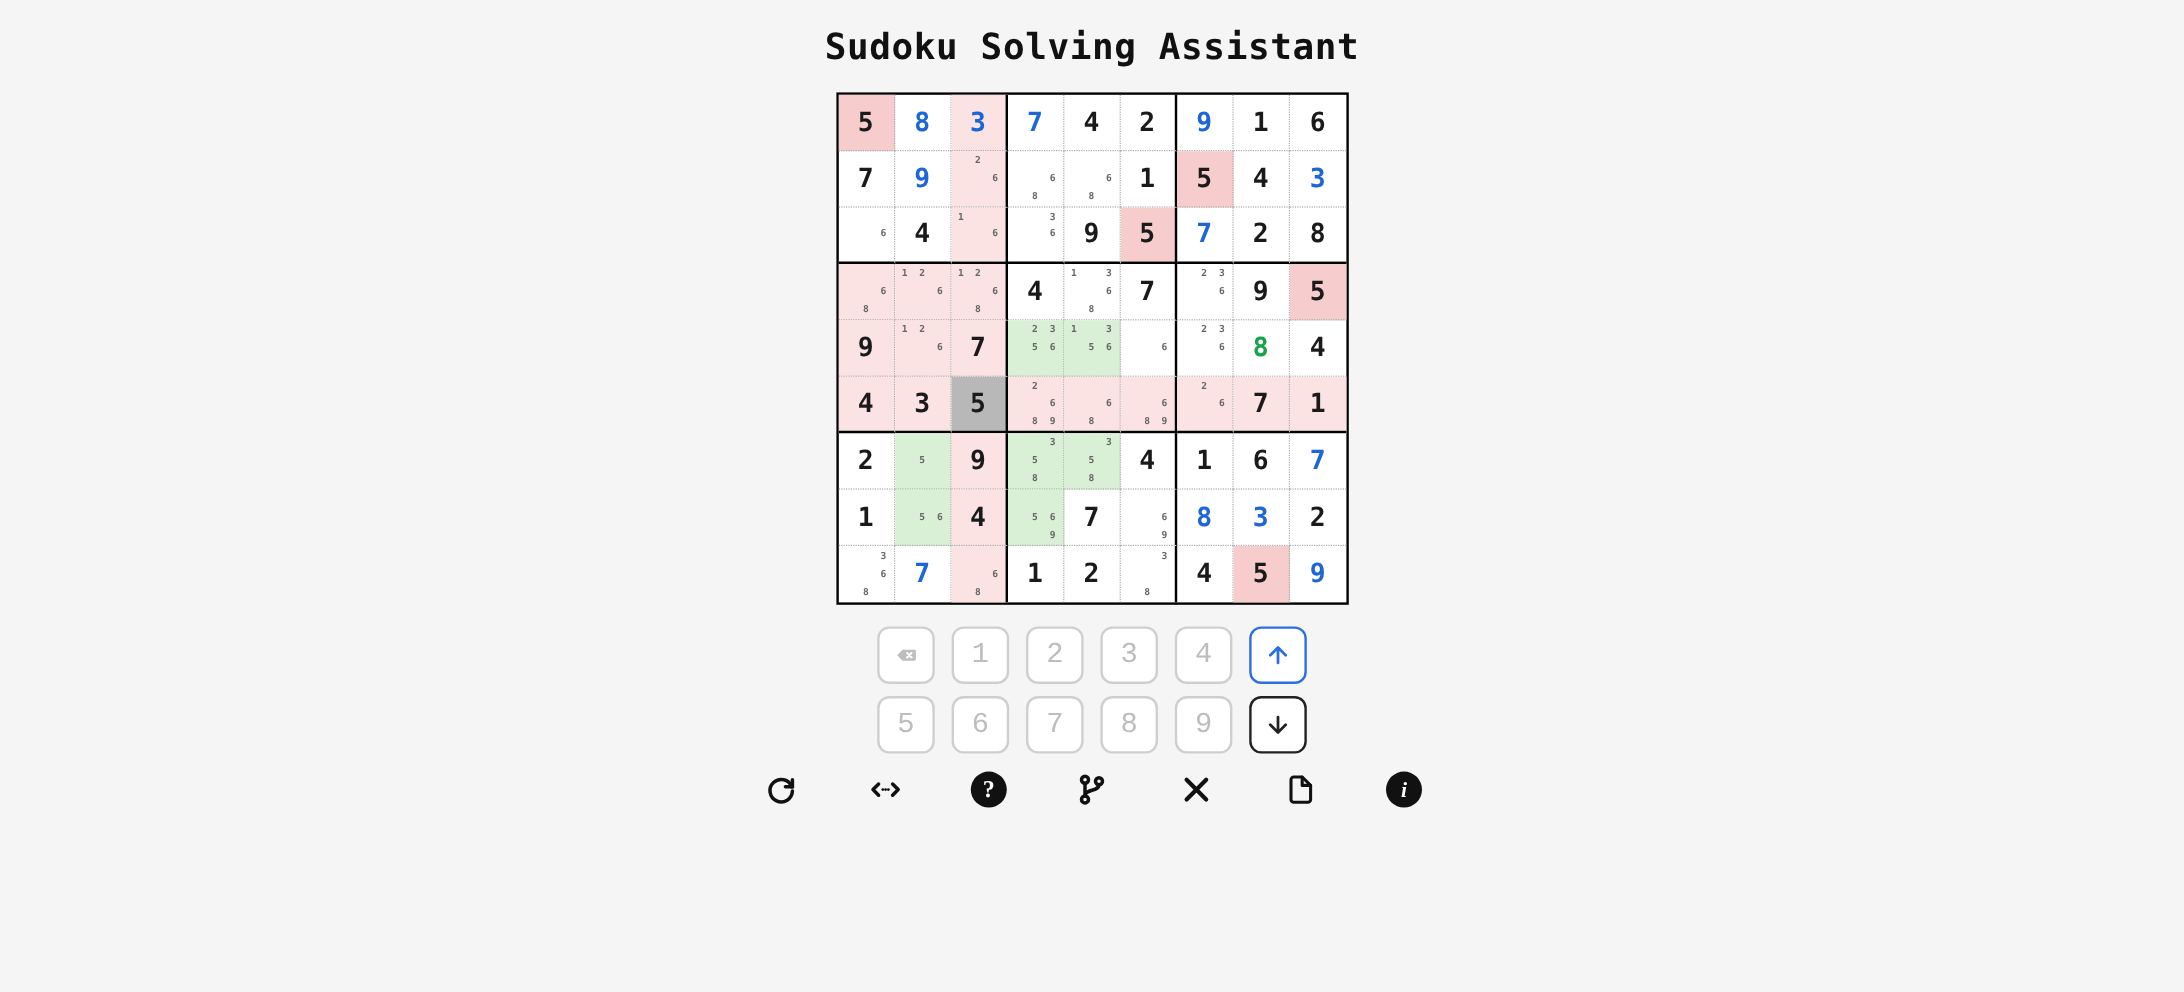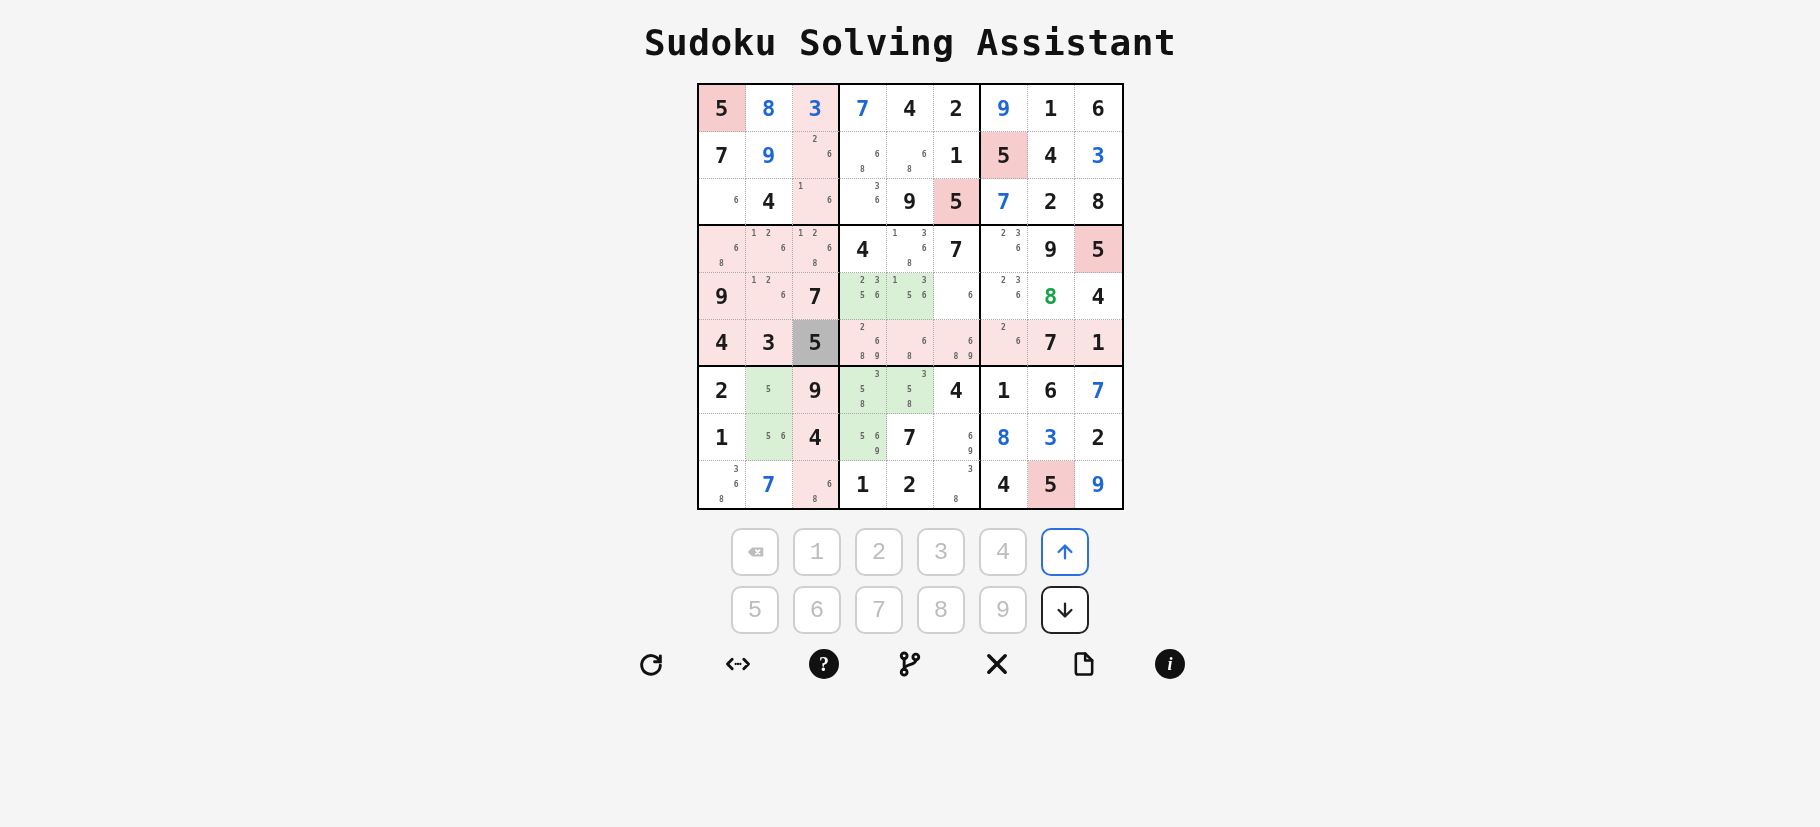--- a/index.html
+++ b/index.html
@@ -11,21 +11,21 @@
   }
   .wrap {
     width: 100%;
     display: flex;
     flex-direction: column;
     align-items: center;
     padding-top: 16px;
   }
   h1.title {
     font-family: ui-monospace, SFMono-Regular, "SF Mono", Menlo, Consolas, monospace;
-    font-size: 36px;
+    font-size: 30px;
     font-weight: 700;
     letter-spacing: 0.5px;
     margin: 6px 0 20px 0;
   }
   .board {
     display: grid;
     grid-template-columns: repeat(9, 47px);
     grid-template-rows: repeat(9, 47px);
     border: 2px solid #000;
     background: #fff;

